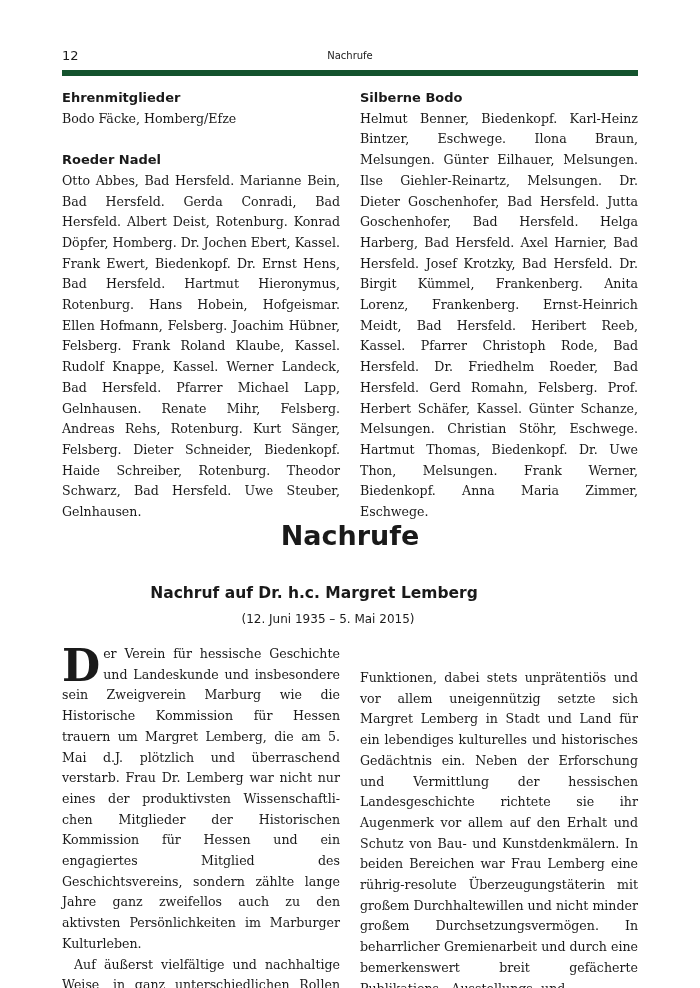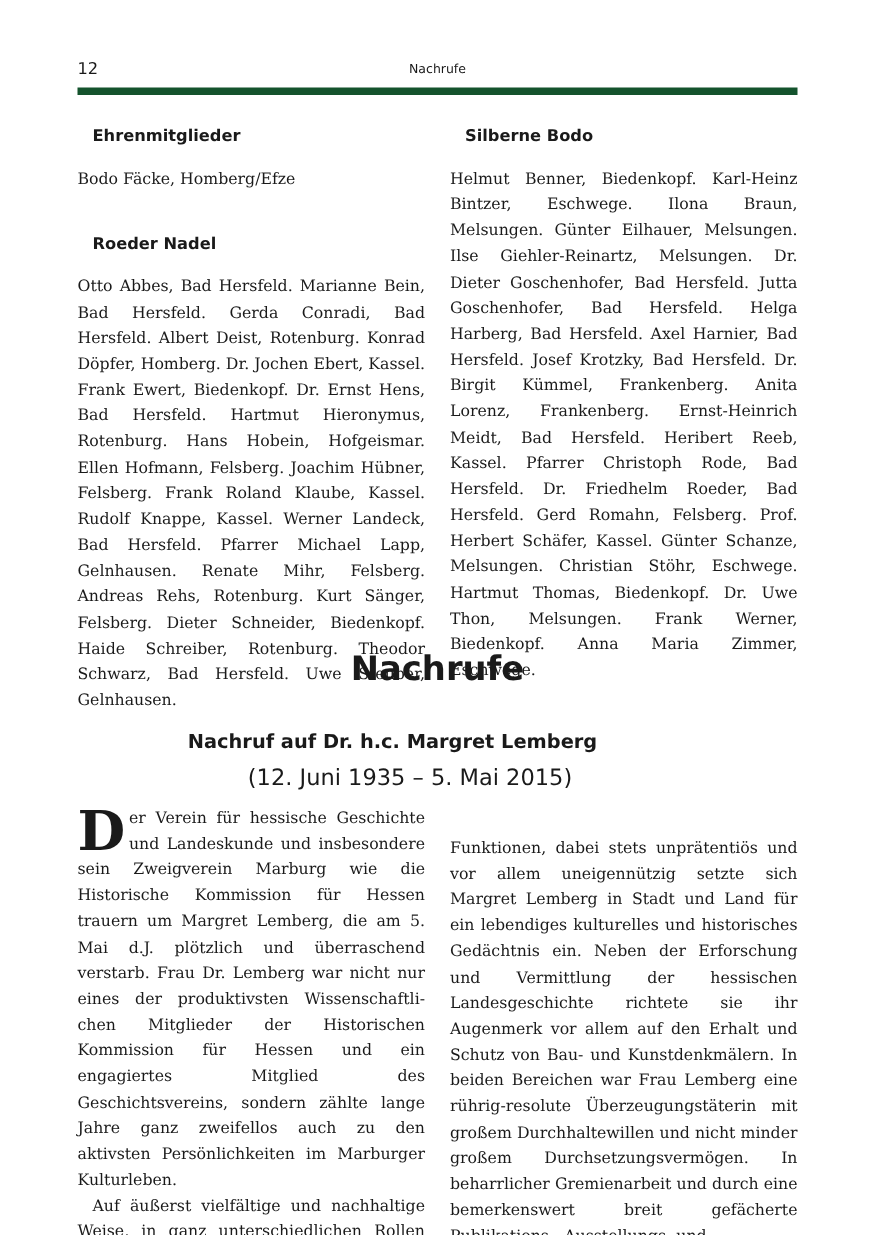--- a/index.html
+++ b/index.html
@@ -3,26 +3,26 @@
 <meta charset="utf-8">
 <style>
   html, body { margin: 0; padding: 0; background: #ffffff; }
   body { width: 700px; height: 988px; position: relative; overflow: hidden; color: #1a1a1a; }
   .header { position: absolute; left: 62px; top: 48px; width: 576px; height: 22px; border-bottom: 6px solid #14532d; }
   .page-num { position: absolute; left: 0; top: 0; font-family: "DejaVu Sans", sans-serif; font-size: 13px; }
   .running-title { position: absolute; left: 0; right: 0; top: 2px; text-align: center; font-family: "DejaVu Sans", sans-serif; font-size: 10px; }
   .col { position: absolute; width: 278px; font-family: "DejaVu Serif", serif; font-size: 12.6px; line-height: 20.7px; text-align: justify; hyphens: manual; }
   .col.left { left: 62px; }
   .col.right { left: 360px; }
-  .sec-head { font-family: "DejaVu Sans", sans-serif; font-weight: bold; font-size: 13px; line-height: 20.7px; margin: 12px; }
+  .sec-head { font-family: "DejaVu Sans", sans-serif; font-weight: bold; font-size: 13px; line-height: 20.7px; margin: 0; }
   .para { margin: 0; }
   .gap { height: 20.7px; }
   .big-title { position: absolute; left: 0; width: 700px; top: 520px; text-align: center; font-family: "DejaVu Sans", sans-serif; font-weight: bold; font-size: 27px; }
   .sub-title { position: absolute; left: 0; width: 628px; top: 584px; text-align: center; font-family: "DejaVu Sans", sans-serif; font-weight: bold; font-size: 15.5px; }
-  .dates { position: absolute; left: 0; width: 656px; top: 612px; text-align: center; font-family: "DejaVu Sans", sans-serif; font-size: 18px; }
+  .dates { position: absolute; left: 0; width: 656px; top: 612px; text-align: center; font-family: "DejaVu Sans", sans-serif; font-size: 12px; }
   .dropcap { float: left; font-family: "DejaVu Serif", serif; font-size: 44px; line-height: 36px; margin: 4px 3px 0 0; font-weight: bold; }
   .indent { text-indent: 12px; }
 </style>
 </head>
 <body>
 
 <div class="header">
   <span class="page-num">12</span>
   <span class="running-title">Nachrufe</span>
 </div>

